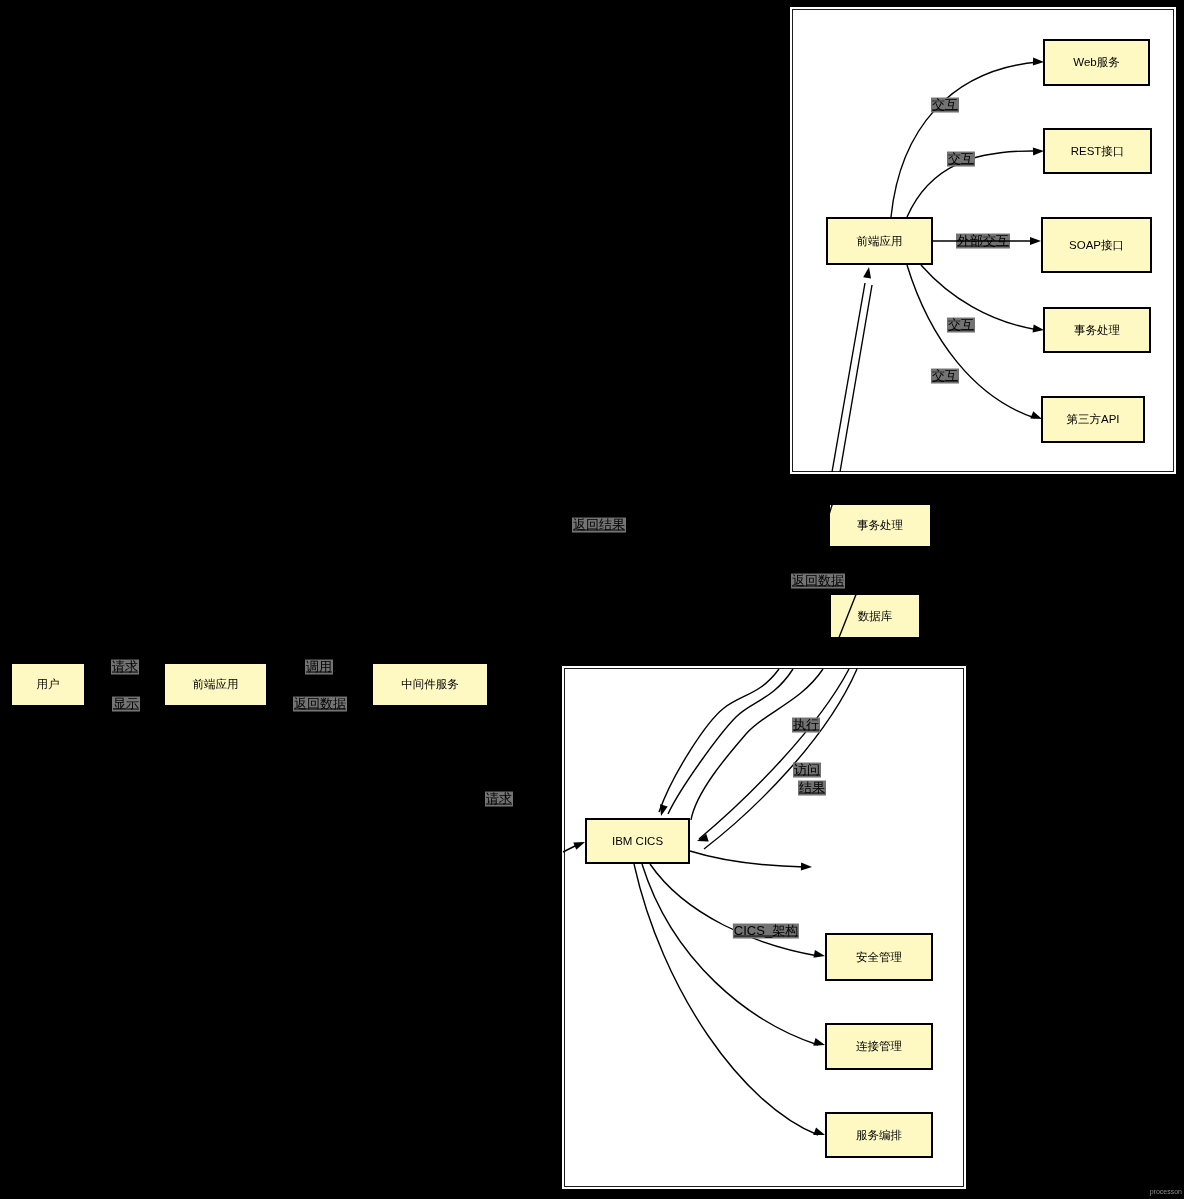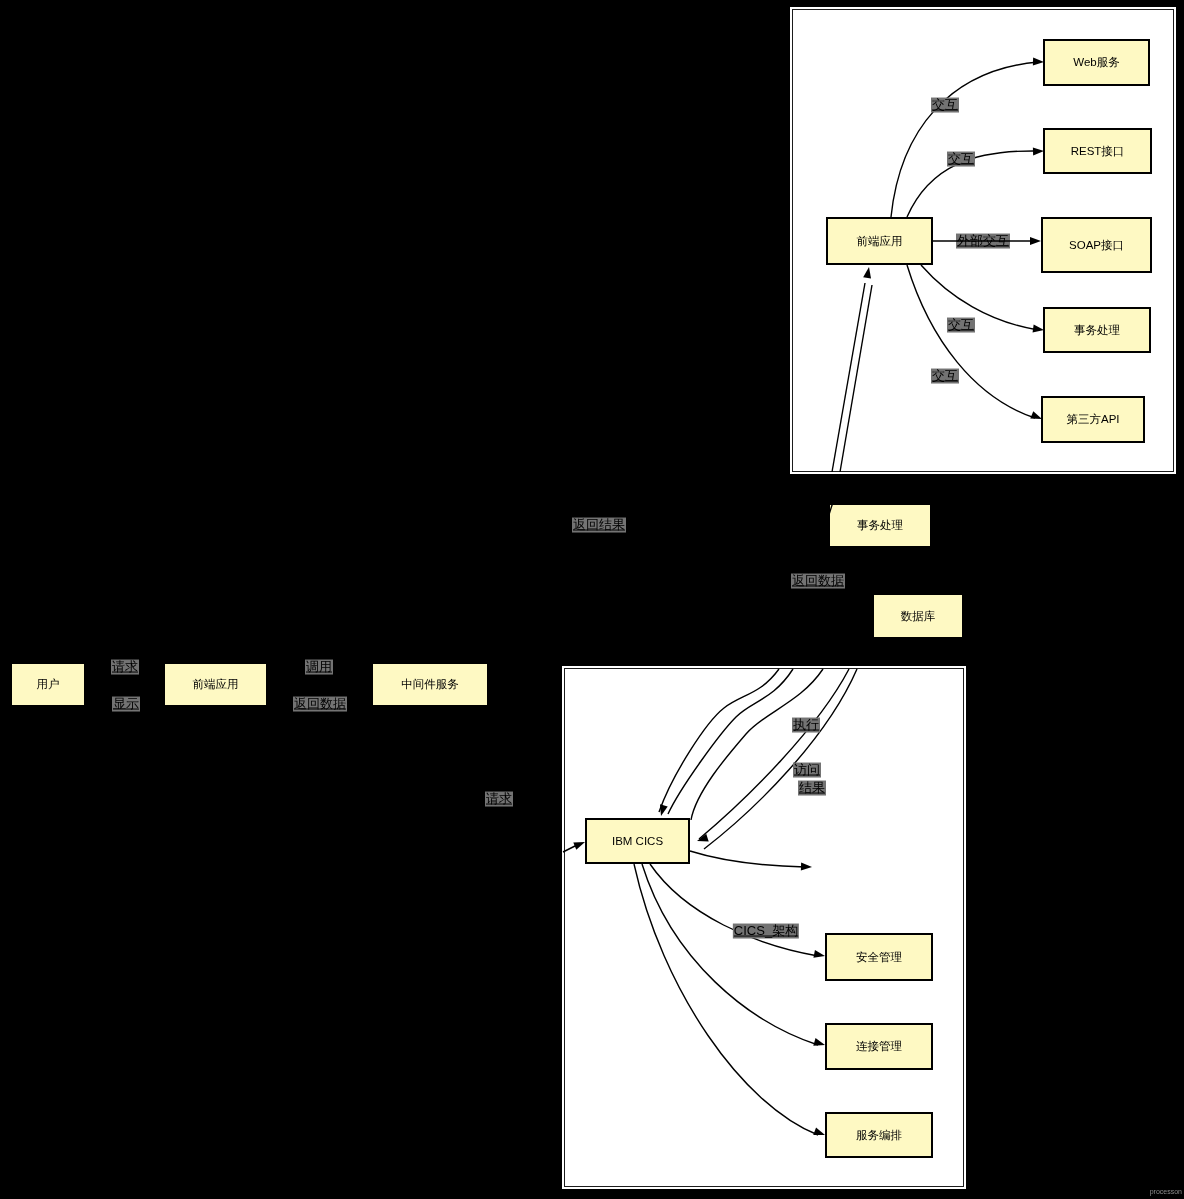--- a/index.html
+++ b/index.html
@@ -64,21 +64,21 @@
     <path class="arrow" d="M0,0 L-11,-4 L-11,4 Z" transform="translate(812,867) rotate(2)"></path>
     <path class="arrow" d="M0,0 L-11,-4 L-11,4 Z" transform="translate(825,956) rotate(11)"></path>
     <path class="arrow" d="M0,0 L-11,-4 L-11,4 Z" transform="translate(825,1045) rotate(16)"></path>
     <path class="arrow" d="M0,0 L-11,-4 L-11,4 Z" transform="translate(825,1135) rotate(20)"></path>
   </svg>
 
   <div class="node" style="left:10px;top:662px;width:76px;height:45px">用户</div>
   <div class="node" style="left:163px;top:662px;width:105px;height:45px">前端应用</div>
   <div class="node" style="left:371px;top:662px;width:118px;height:45px">中间件服务</div>
   <div class="node" style="left:828px;top:503px;width:104px;height:45px">事务处理</div>
-  <div class="node" style="left:872px;top:593px;width:92px;height:46px">数据库</div>
+  <div class="node" style="left:829px;top:593px;width:92px;height:46px">数据库</div>
   <div class="node" style="left:826px;top:217px;width:107px;height:48px">前端应用</div>
   <div class="node" style="left:1043px;top:39px;width:107px;height:47px">Web服务</div>
   <div class="node" style="left:1043px;top:128px;width:109px;height:46px">REST接口</div>
   <div class="node" style="left:1041px;top:217px;width:111px;height:56px">SOAP接口</div>
   <div class="node" style="left:1043px;top:307px;width:108px;height:46px">事务处理</div>
   <div class="node" style="left:1041px;top:396px;width:104px;height:47px">第三方API</div>
   <div class="node" style="left:585px;top:818px;width:105px;height:46px">IBM CICS</div>
   <div class="node" style="left:825px;top:933px;width:108px;height:48px">安全管理</div>
   <div class="node" style="left:825px;top:1023px;width:108px;height:47px">连接管理</div>
   <div class="node" style="left:825px;top:1112px;width:108px;height:46px">服务编排</div>

